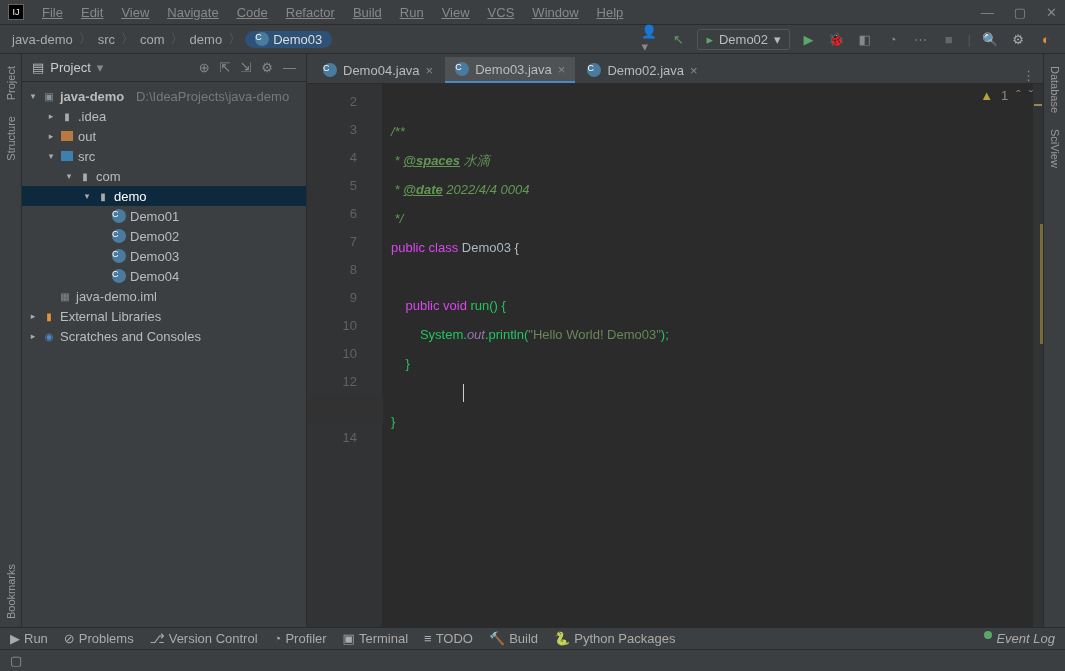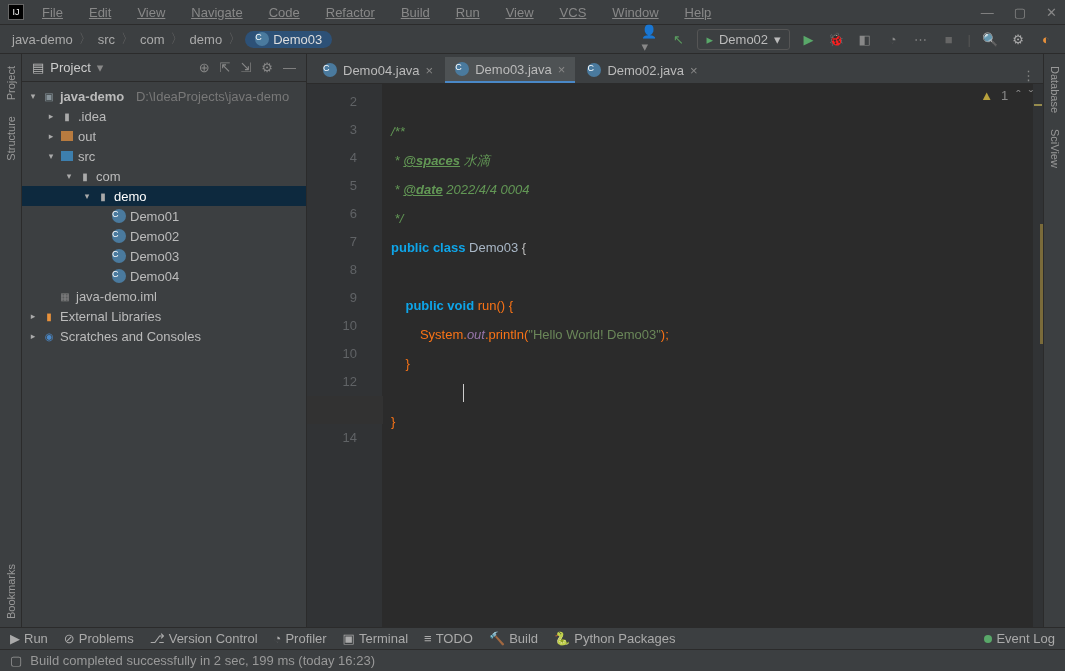--- a/index.html
+++ b/index.html
@@ -1,19 +1,19 @@
 <!DOCTYPE html>
 <html><head>
 <meta charset="utf-8">
 <style>
 * { margin: 0; padding: 0; box-sizing: border-box; font-family: "Segoe UI", sans-serif; font-size: 13px; }
 body { background: #3c3f41; color: #bbbbbb; width: 1065px; height: 671px; overflow: hidden; display: flex; flex-direction: column; }
 .titlebar { height: 24px; background: #3c3f41; display: flex; align-items: center; padding: 0 8px; color: #888; }
 .titlebar .logo { width: 16px; height: 16px; background: #000; border: 1px solid #666; margin-right: 12px; display:flex;align-items:center;justify-content:center;font-size:9px;color:#fff;}
-.menubar { display: flex; gap: 14px; justify-content: flex-end; }
+.menubar { display: flex; gap: 6px; justify-content: flex-end; }
 .menubar span { text-decoration: underline; text-decoration-color: #888; cursor: pointer; padding: 2px 6px; }
 .menubar span:first-letter { text-decoration: underline; }
 .title-text { margin-left: 30px; color: #777; font-size: 12px; }
 .win-controls { margin-left: auto; display: flex; gap: 20px; color: #888; }
 .toolbar { height: 30px; background: #3c3f41; border-top: 1px solid #2b2b2b; border-bottom: 1px solid #2b2b2b; display: flex; align-items: center; padding: 0 10px; }
 .breadcrumb { display: flex; align-items: center; gap: 4px; font-size: 12px; color: #aaa;}
 .crumb { padding: 0 2px; }
 .crumb-sep { color: #666; }
 .crumb-pill { background: #2d5177; border-radius: 10px; padding: 1px 10px; color: #ddd; display:flex;align-items:center;gap:4px;}
 .tb-right { margin-left: auto; display: flex; align-items: center; gap: 10px; }
@@ -41,40 +41,40 @@
 .editor-area { flex: 1; display: flex; flex-direction: column; background: #2b2b2b; }
 .tabs { height: 30px; display: flex; align-items: flex-end; background: #3c3f41; border-bottom: 1px solid #2b2b2b; padding-left: 6px; gap:2px;}
 .tab { height: 26px; padding: 0 10px; display: flex; align-items: center; gap: 6px; background: #3c3f41; color: #bbb; cursor: pointer; font-size: 12px;}
 .tab.active { background: #4e5254; border-bottom: 2px solid #4a88c7; }
 .tab .close { color: #888; }
 .tabs .more { margin-left:auto; padding:0 8px; color:#888;}
 .editor-body { flex: 1; display: flex; position: relative; overflow: hidden; }
 .gutter { width: 60px; background: #313335; text-align: right; padding: 4px 10px 4px 4px; color: #606366; font-family: "Consolas", monospace; font-size: 14px; line-height: 28px; user-select:none;}
 .gutter-marks { width: 16px; background: #313335; border-right:1px solid #2b2b2b; position:relative;}
 .code { flex: 1; font-family: "Consolas", monospace; font-size: 15px; line-height: 28px; padding: 4px 8px; background: #2b2b2b; white-space: pre; position:relative;}
-.code .kw { color: #0ea5e9; font-weight: bold; }
+.code .kw { color: #d946ef; }
 .code .str { color: #6a8759; }
 .code .cmt { color: #629755; font-style: italic;}
 .code .tag { color: #629755; font-weight:bold; text-decoration:underline; font-style: italic;}
-.code .id { color: #f97316; }
+.code .id { color: #22c55e; }
 .code .field { color: #9876aa; font-style:italic;}
 .code .cls { color: #a9b7c6; }
 .line-hl { position:absolute; left:0; right:0; height:28px; background:#323232; top:312px;}
 .cursor { display:inline-block; width:1px; height:18px; background:#ccc; vertical-align:middle;}
 .editor-status { position:absolute; top:4px; right:10px; display:flex; gap:8px; color:#888; font-size:12px; align-items:center;}
 .warn-icon { color:#b8a13d;}
 .err-stripe { position:absolute; right:0; top:0; width:10px; height:100%; background:#313335;}
 .err-stripe .mark { position:absolute; right:1px; width:8px; height:2px; background:#968b4d;}
 .bottom-bar { height: 22px; background: #3c3f41; border-top: 1px solid #2b2b2b; display: flex; align-items: center; padding: 0 10px; font-size: 12px; gap: 16px; }
 .bottom-item { display:flex; align-items:center; gap:4px; color:#aaa; cursor:pointer;}
 .status-bar { height: 22px; background: #3c3f41; border-top: 1px solid #2b2b2b; display: flex; align-items: center; padding: 0 10px; font-size: 12px; color: #999; }
 .status-right { margin-left: auto; display: flex; gap: 14px; }
 .lock-icon { color:#888;}
 .green-dot { width:8px;height:8px;border-radius:50%;background:#59a869;display:inline-block;}
-.event-log { margin-left:auto; display:flex;align-items:center;gap:4px;}
+.event-log { margin-left:auto; display:flex;align-items:flex-start;gap:4px;font-style:italic;}
 </style>
 </head>
 <body>
 
 <div class="titlebar">
   <div class="logo">IJ</div>
   <div class="menubar">
     <span>File</span>
     <span>Edit</span>
     <span>View</span>
@@ -319,14 +319,13 @@
       <span>Python Packages</span>
     </div>
   <div class="event-log bottom-item">
       <span class="green-dot"></span>
       <span>Event Log</span>
     </div>
 </div>
 
 <div class="status-bar">
   <span style="margin-right:8px">▢</span>
-  <span>Build completed successfully in 2 sec, 199 ms (today 16:23)</span>
 </div>
 
 </body></html>

